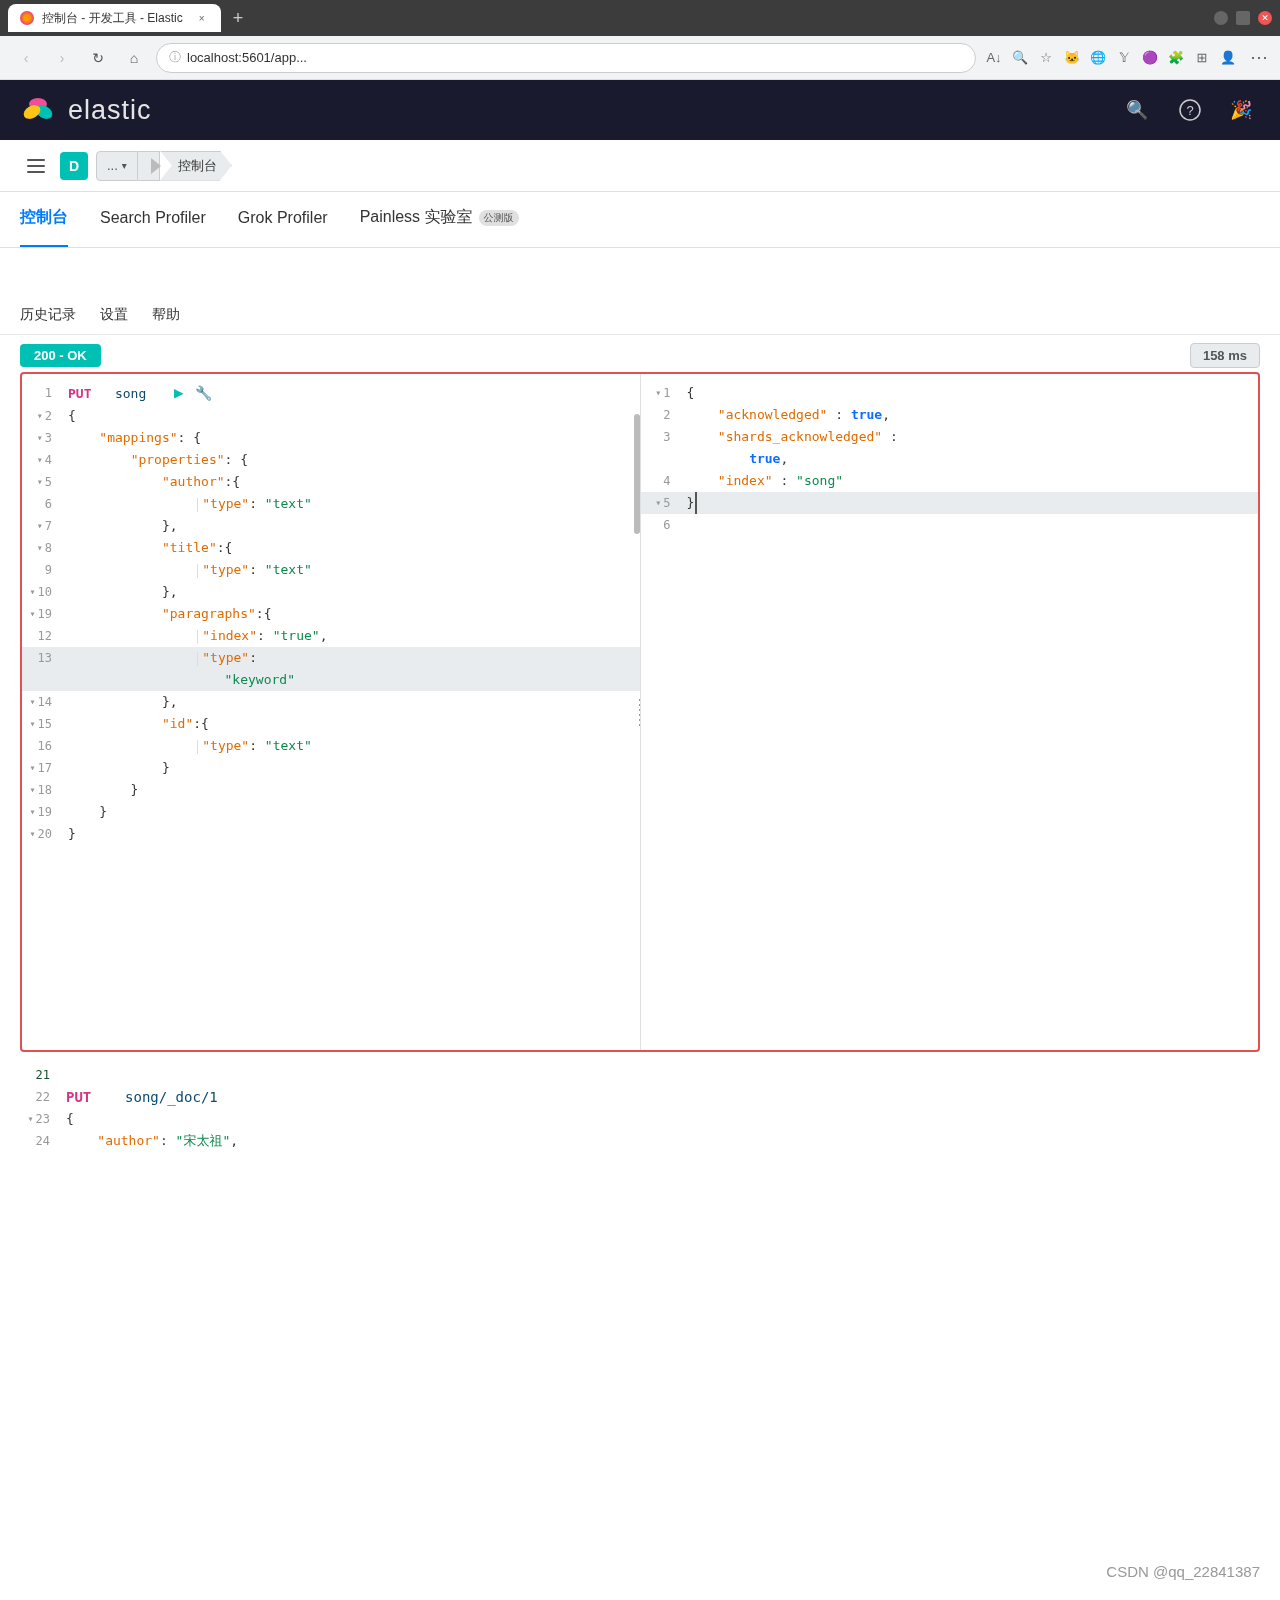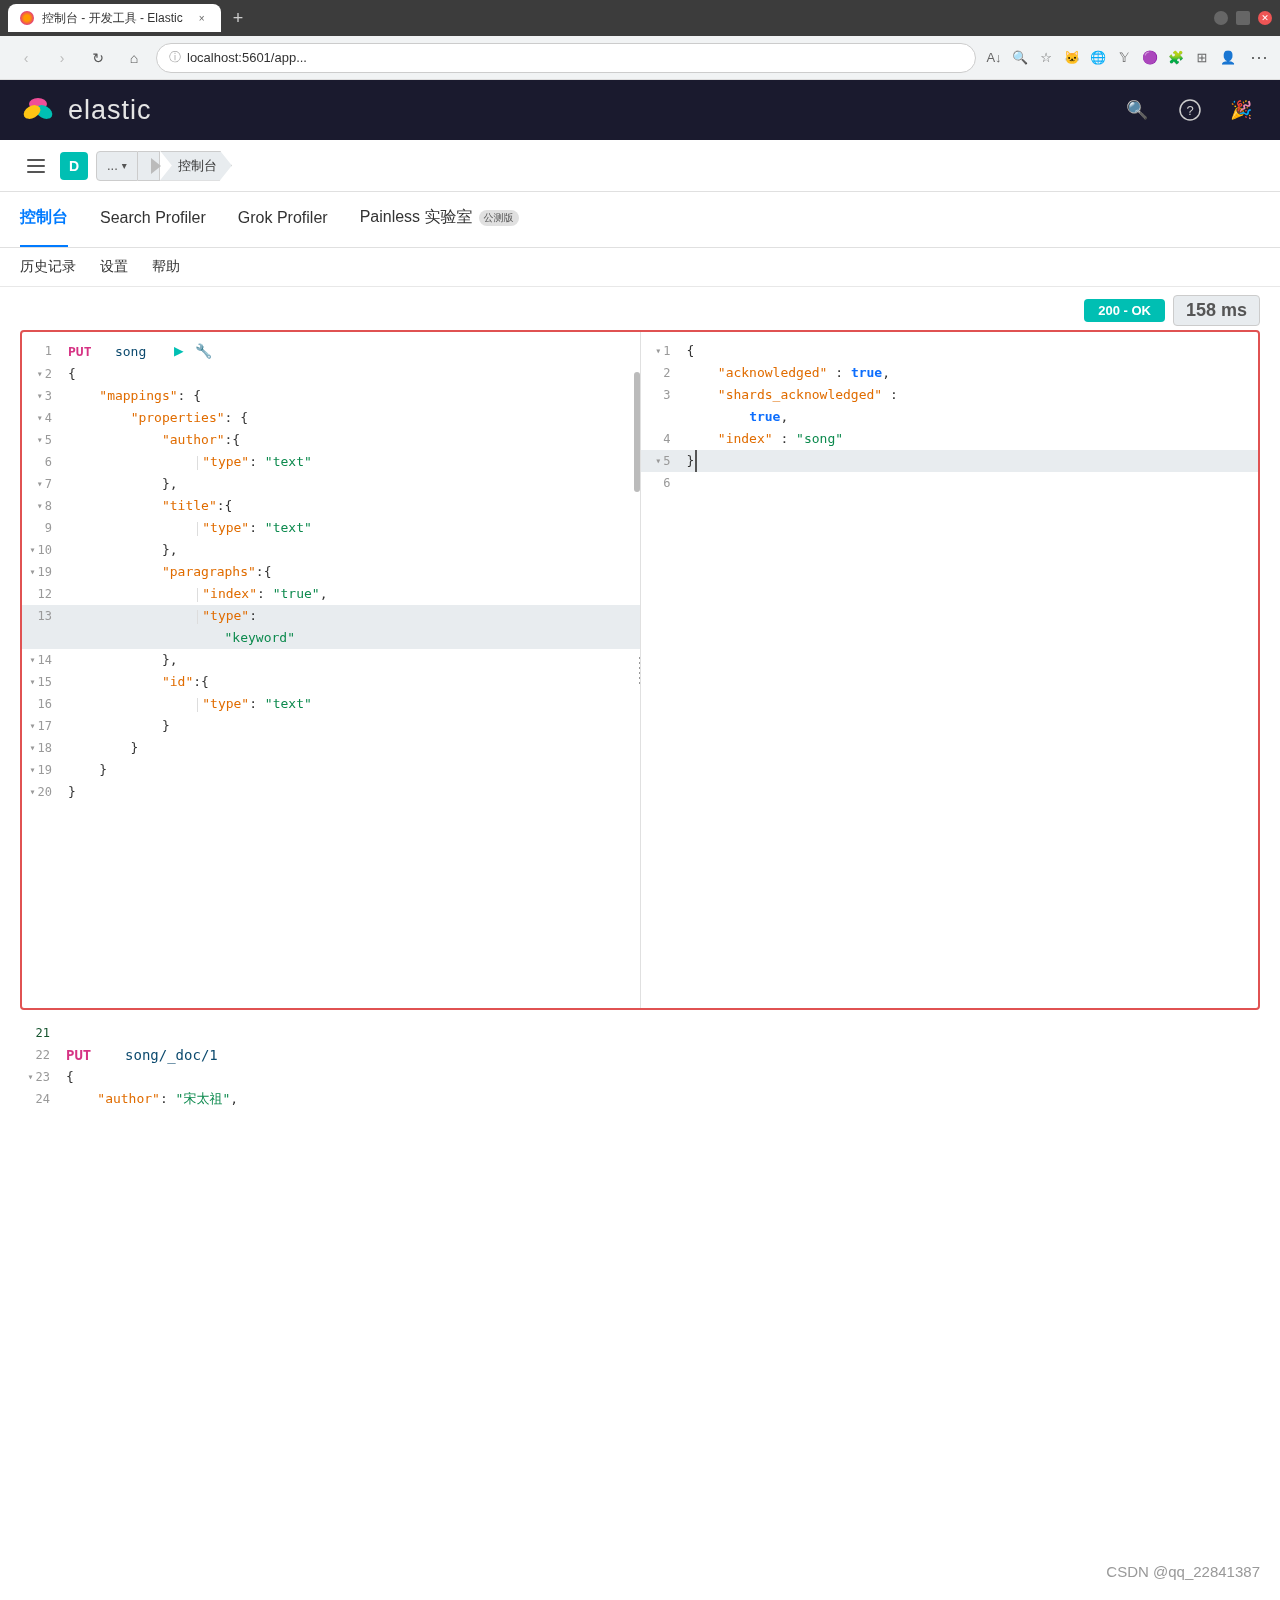--- a/index.html
+++ b/index.html
@@ -41,26 +41,26 @@
     .breadcrumb-current { background: #e8ecef; border: 1px solid #ccc; border-left: none; height: 30px; padding: 0 14px 0 18px; display: flex; align-items: center; font-size: 13px; color: #333; clip-path: polygon(0 0, calc(100% - 12px) 0, 100% 50%, calc(100% - 12px) 100%, 0 100%, 12px 50%); }
 
     
     .main-nav { background: #fff; border-bottom: 1px solid #e0e0e0; padding: 0 20px; display: flex; align-items: flex-end; gap: 32px; height: 56px; }
     .nav-tab { height: 100%; display: flex; align-items: center; font-size: 16px; color: #333; cursor: pointer; border-bottom: 2px solid transparent; padding-bottom: 2px; font-weight: 500; }
     .nav-tab.active { color: #007bff; border-bottom-color: #007bff; font-weight: 700; }
     .nav-tab-badge { background: #e0e0e0; color: #555; font-size: 10px; padding: 1px 5px; border-radius: 10px; margin-left: 6px; }
 
     
     .sub-nav { background: #fff; padding: 10px 20px; display: flex; gap: 24px; border-bottom: 1px solid #e8e8e8; }
-    .sub-nav-item { font-size: 14px; color: #333; cursor: pointer; font-weight: 500; }
-
-    
-    .status-bar { display: flex; justify-content: flex-end; padding: 8px 20px 4px; gap: 8px; align-items: center; }
+    .sub-nav-item { font-size: 14px; color: #333; cursor: pointer; font-weight: 500; margin-top: 48px; }
+
+    
+    .status-bar { display: flex; justify-content: space-between; padding: 8px 20px 4px; gap: 8px; align-items: center; }
     .status-ok { background: #00bfb3; color: #fff; font-size: 13px; font-weight: 600; padding: 4px 14px; border-radius: 4px; }
-    .status-time { background: #e8ecef; color: #555; font-size: 18px; font-weight: 600; padding: 4px 12px; border-radius: 4px; border: 1px solid #ccc; }
+    .status-time { background: #e8ecef; color: #555; font-size: 13px; font-weight: 600; padding: 4px 12px; border-radius: 4px; border: 1px solid #ccc; }
 
     
     .editor-container { display: flex; margin: 0 20px; border: 2px solid #e05252; border-radius: 4px; background: #fff; min-height: 680px; }
     .editor-left { flex: 1; border-right: 1px solid #e0e0e0; overflow: hidden; position: relative; }
     .editor-right { flex: 1; overflow: hidden; }
     .code-area { font-family: 'Consolas', 'Monaco', monospace; font-size: 13px; line-height: 22px; padding: 8px 0; }
     .code-line { display: flex; align-items: flex-start; min-height: 22px; }
     .code-line.highlighted { background: #e8ecef; }
     .line-num { min-width: 42px; text-align: right; padding-right: 12px; color: #999; font-size: 12px; user-select: none; line-height: 22px; display: flex; align-items: center; justify-content: flex-end; gap: 2px; }
     .fold-arrow { width: 10px; color: #999; font-size: 10px; cursor: pointer; }

